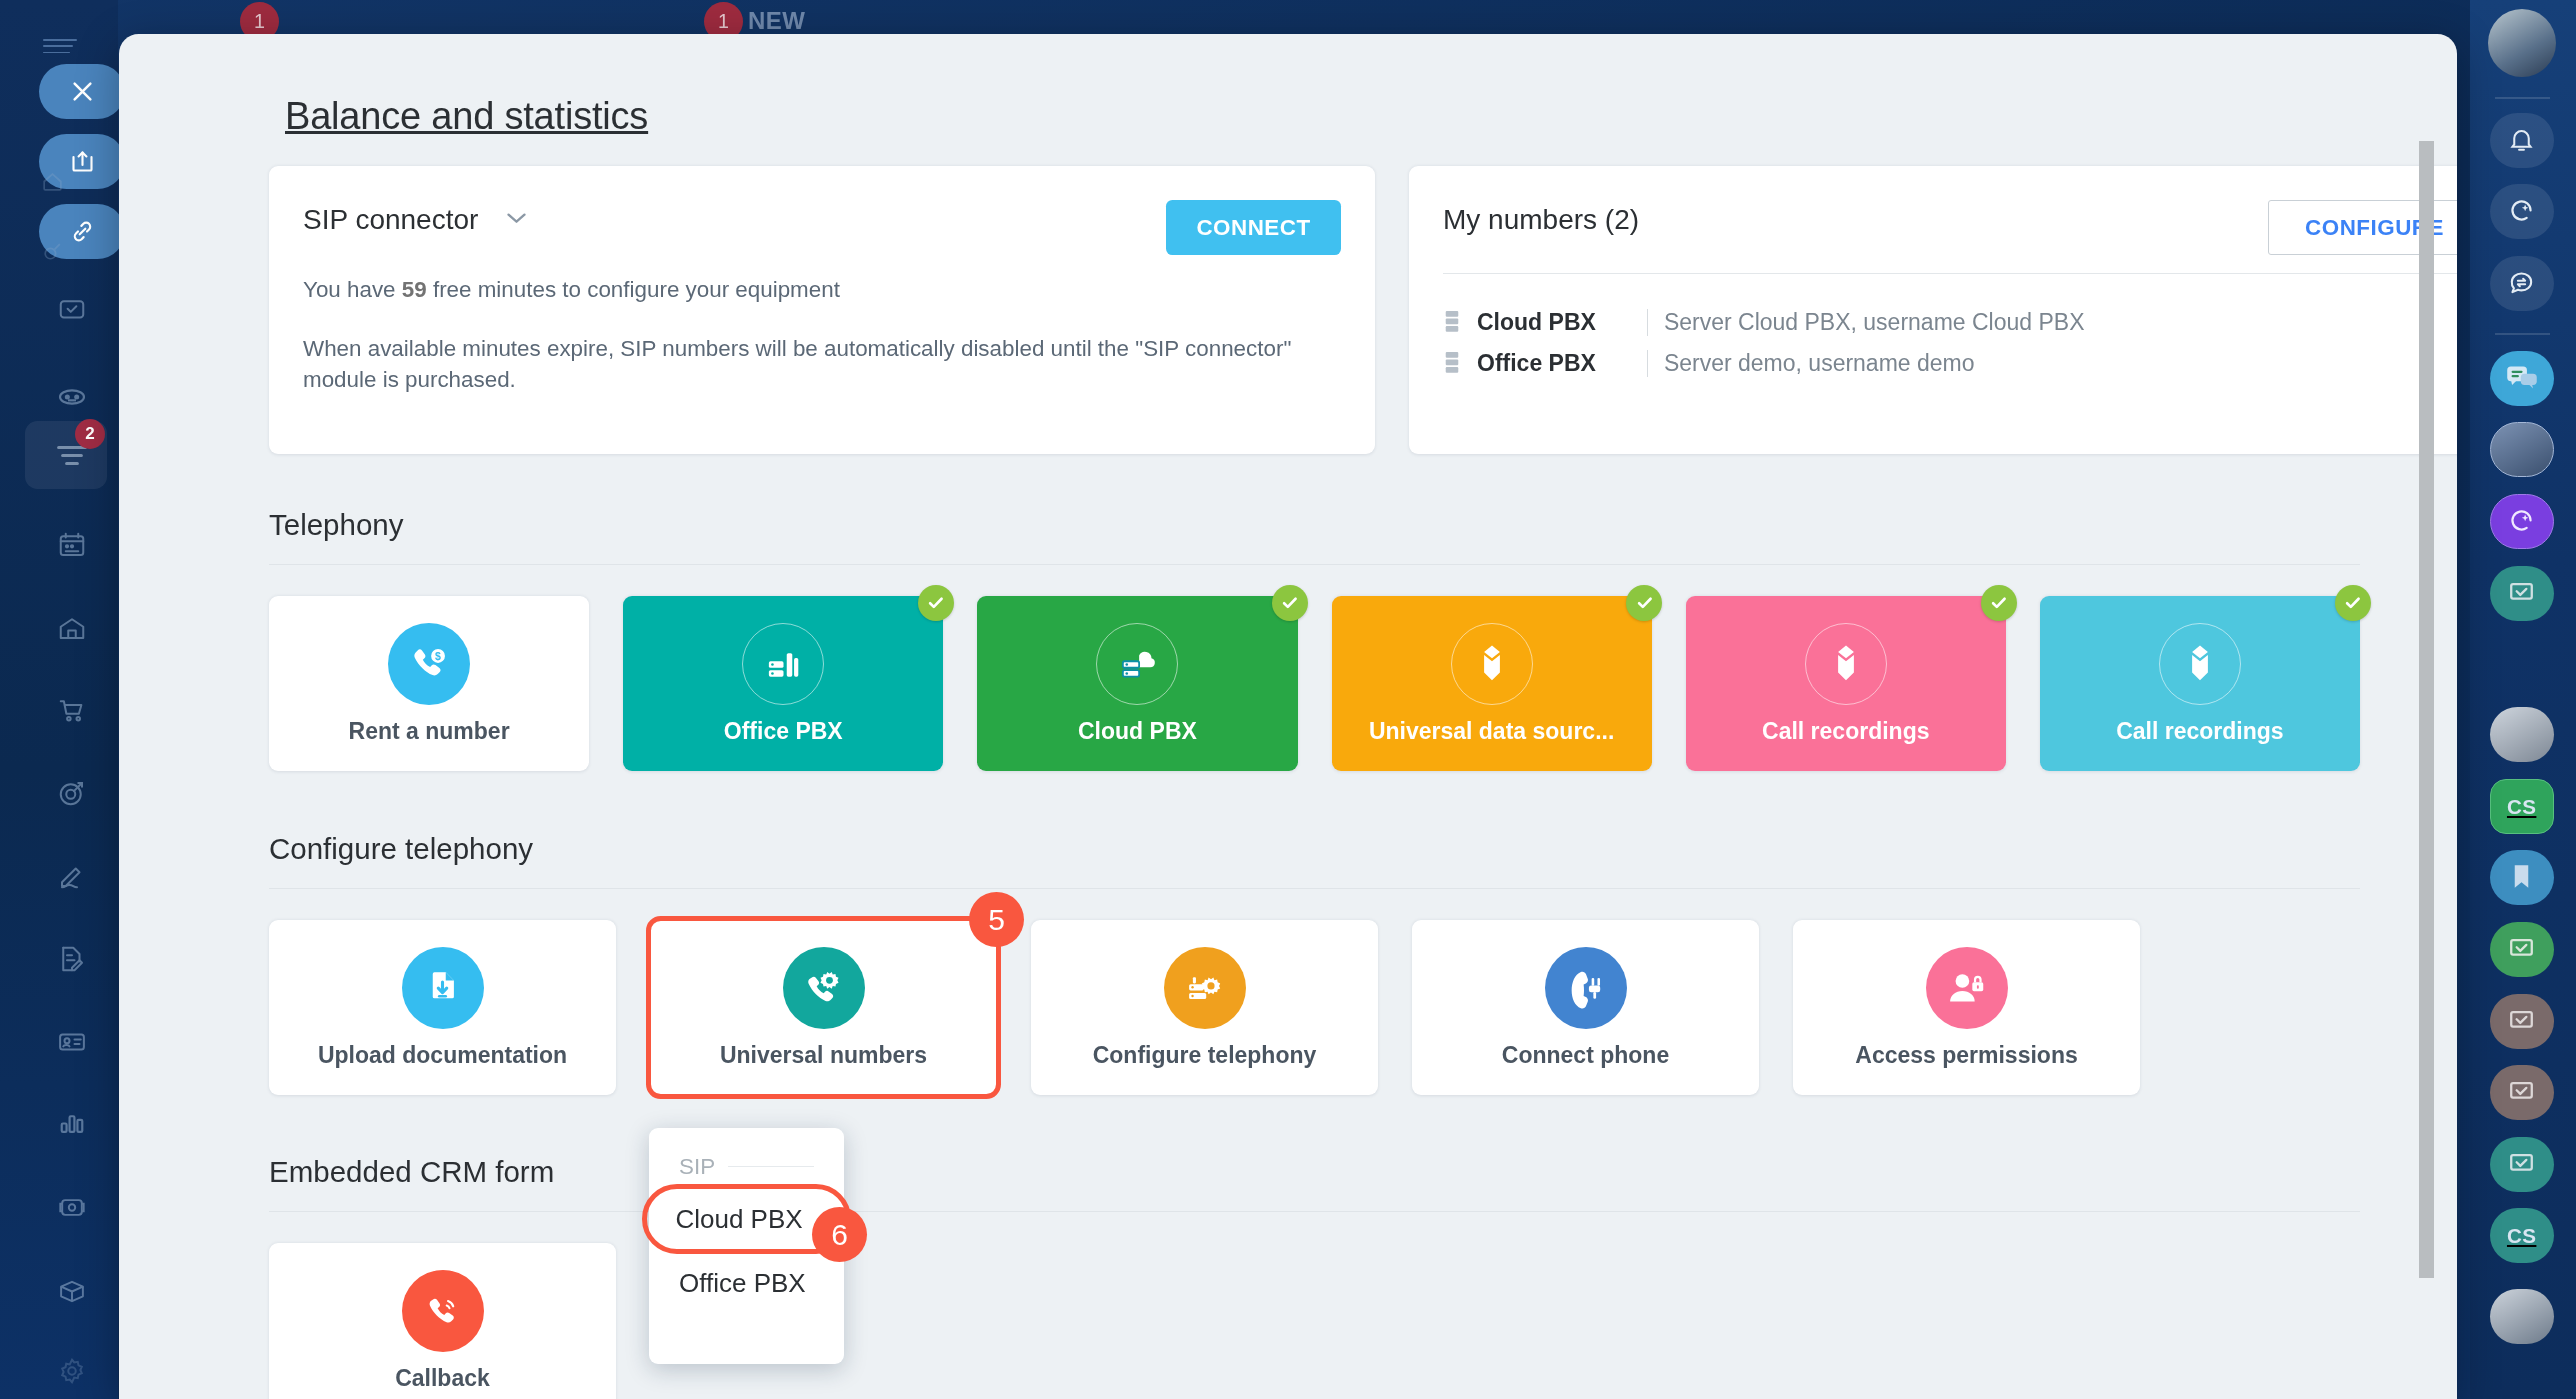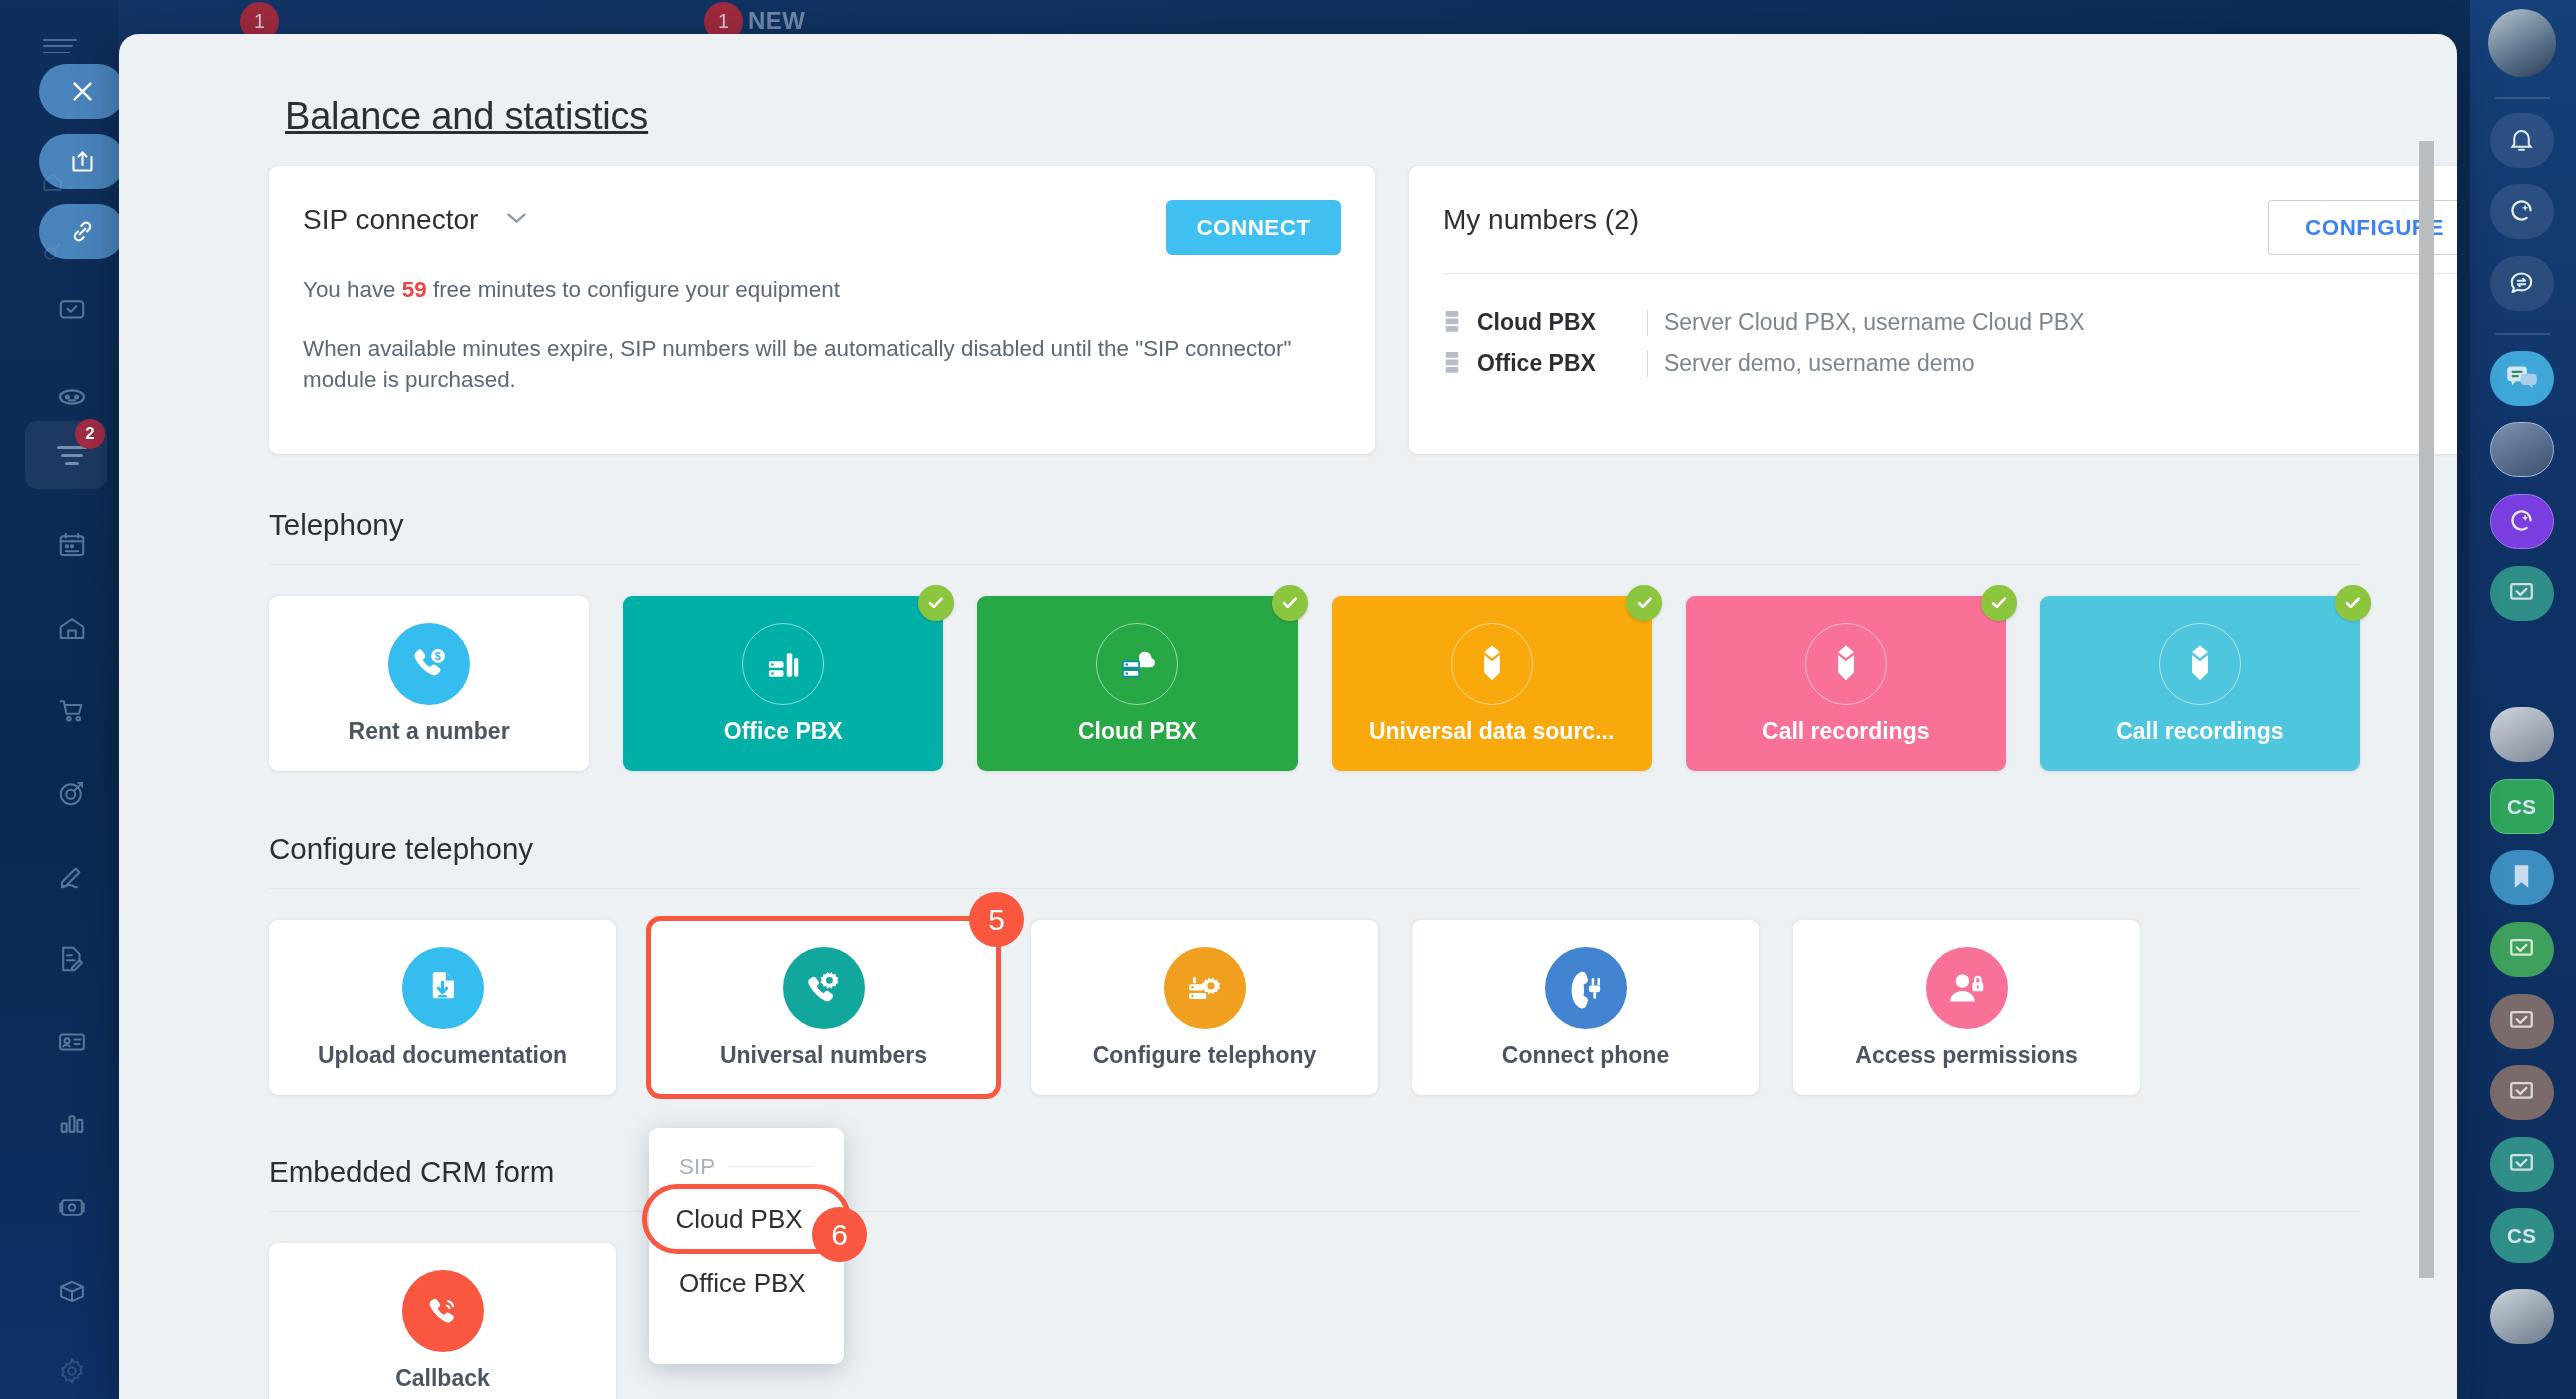--- a/index.html
+++ b/index.html
@@ -83,20 +83,21 @@
     width: 106px; height: 1400px;
     background: linear-gradient(180deg, #164079 0%, #0f3266 40%, #0d2d5c 100%);
     z-index: 5;
   }
   .r-item {
     position: absolute; left: 19.7px;
     width: 64px; height: 55px;
     border-radius: 32px;
     display: flex; align-items: center; justify-content: center;
     overflow: hidden;
+    text-decoration: underline;
   }
   .r-sep {
     position: absolute; left: 25px; width: 55px; height: 1.8px; background: rgba(255,255,255,0.14);
   }
   .r-avatar {
     background: linear-gradient(145deg,#7f9ab5,#35506e);
     border: 0;
   }
   .r-initials { color: #d9e6f2; font-size: 20.6px; font-weight: 600; letter-spacing: 0.4px; }
 
@@ -136,21 +137,21 @@
 
   .sip-head {
     position: absolute; left: 34px; top: 38px;
     display: flex; align-items: center; gap: 27px;
   }
   .sip-label { font-size: 28px; color: #2b2f33; }
   .sip-text {
     position: absolute; left: 34px; top: 109px; width: 1002px;
     font-size: 22.4px; line-height: 1.36; color: #5b6876;
   }
-  .sip-text b { color: #ef4444; font-weight: 700; }
+  .sip-text b { color: #737373; font-weight: 700; }
   .sip-text .p2 { margin-top: 29px; }
 
   .btn-connect {
     position: absolute; right: 34px; top: 34px;
     width: 175px; height: 55px; border-radius: 6.3px;
     background: #40c0f0; color: #fff;
     font-size: 22.4px; font-weight: 700; letter-spacing: 0.5px;
     border: none; cursor: pointer;
     display: flex; align-items: center; justify-content: center;
   }

